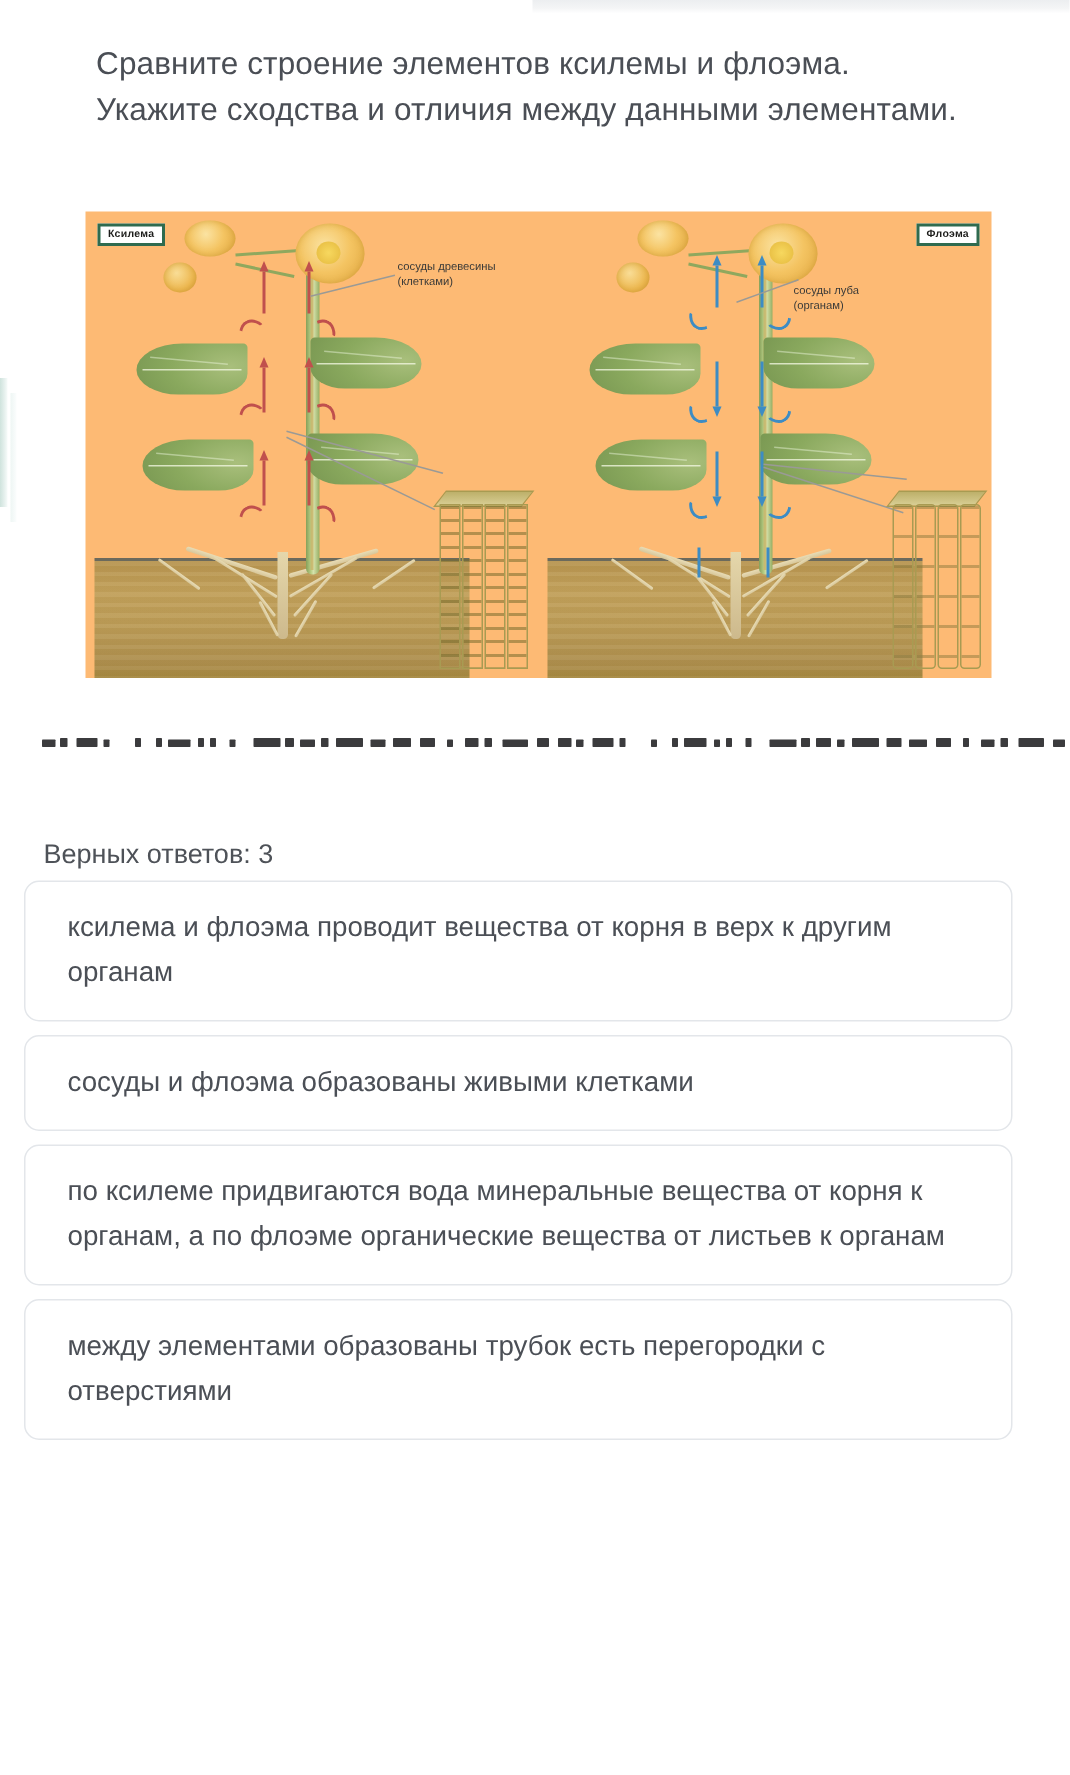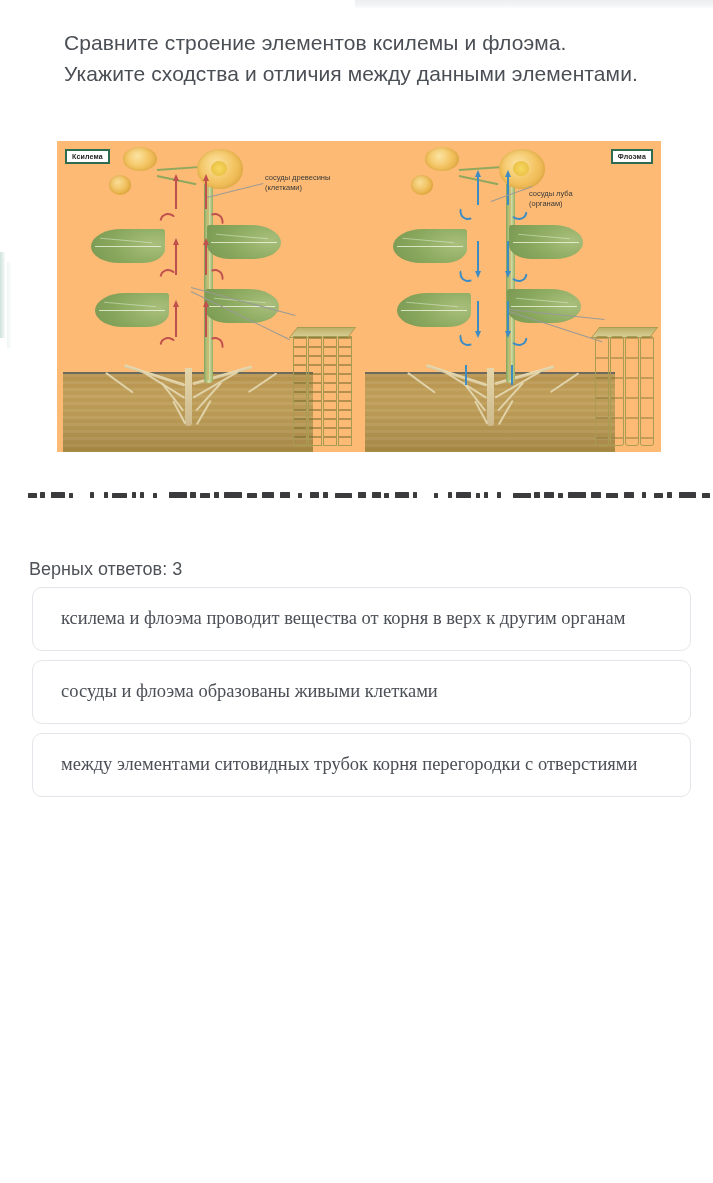--- a/index.html
+++ b/index.html
@@ -312,24 +312,23 @@
   
   .answers-count {
     position: absolute;
     left: 29px;
     top: 559px;
     font-size: 18px;
     color: #4e5258;
   }
   .options {
     position: absolute;
-    left: 32px;
+    left: 16px;
     top: 587px;
     width: 659px;
-    font-family: Liberation Serif, serif;
   }
   .option {
     box-sizing: border-box;
     width: 100%;
     background: #ffffff;
     border: 1px solid #e3e6ea;
     border-radius: 10px;
     padding: 15px 22px 17px 28px;
     margin-bottom: 9px;
     font-size: 18.5px;
@@ -569,14 +568,15 @@
     <span class="blk" style="left: 639px; width: 5px;"></span>
     <span class="blk" style="left: 651px; width: 17px;"></span>
     <span class="blk t" style="left: 674px; width: 8px;"></span>
   </div>
 
 <div class="answers-count">Верных ответов: 3</div>
 
 <div class="options">
   <div class="option">ксилема и флоэма проводит вещества от корня в верх к другим органам</div>
   <div class="option">сосуды и флоэма образованы живыми клетками</div>
-  <div class="option">между элементами ситовидных трубок корня перегородки с отверстиями</div>
+  <div class="option">по ксилеме придвигаются вода минеральные вещества от корня к органам, а по флоэме органические вещества от листьев к органам</div>
+  <div class="option">между элементами образованы трубок есть перегородки с отверстиями</div>
 </div>
 
 </body></html>

